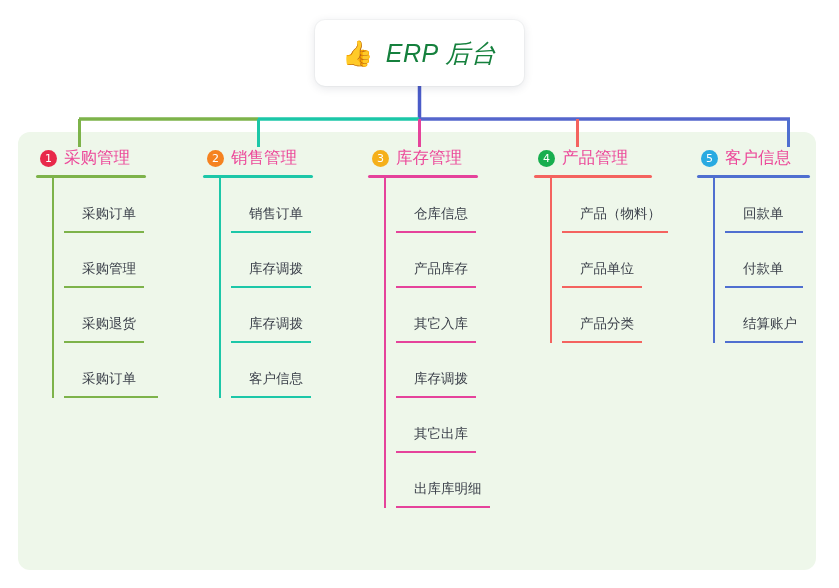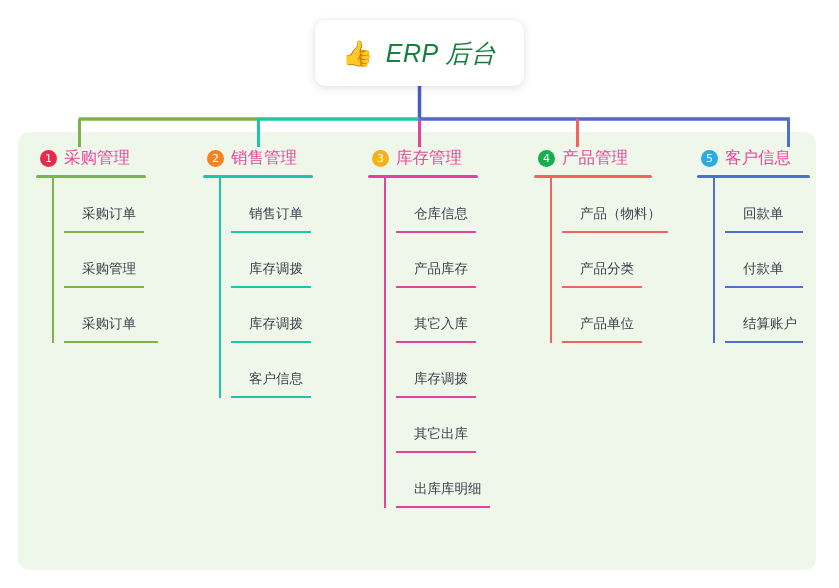--- a/index.html
+++ b/index.html
@@ -162,20 +162,24 @@
           <div class="spine" style="background: rgb(125, 179, 74);"></div>
           <div class="item">
             <span class="item-label">采购订单</span>
             <div class="item-rule" style="background: rgb(125, 179, 74); width: 80px;"></div>
           </div>
           <div class="item">
             <span class="item-label">采购管理</span>
             <div class="item-rule" style="background: rgb(125, 179, 74); width: 80px;"></div>
           </div>
           <div class="item">
+            <span class="item-label">采购退货</span>
+            <div class="item-rule" style="background: rgb(125, 179, 74); width: 80px;"></div>
+          </div>
+          <div class="item">
             <span class="item-label">采购订单</span>
             <div class="item-rule" style="background: rgb(125, 179, 74); width: 94px;"></div>
           </div>
         </div>
       </div>
       <div class="column" style="left: 203px; width: 150px;">
         <div class="col-head">
           <span class="badge" style="background: rgb(245, 130, 32);">2</span>
           <span class="col-title">销售管理</span>
         </div>
@@ -240,27 +244,27 @@
           <span class="col-title">产品管理</span>
         </div>
         <div class="head-rule" style="background: rgb(244, 99, 95); width: 118px;"></div>
         <div class="items">
           <div class="spine" style="background: rgb(244, 99, 95);"></div>
           <div class="item">
             <span class="item-label">产品（物料）</span>
             <div class="item-rule" style="background: rgb(244, 99, 95); width: 106px;"></div>
           </div>
           <div class="item">
+            <span class="item-label">产品单位</span>
+            <div class="item-rule" style="background: rgb(244, 99, 95); width: 80px;"></div>
+          </div>
+          <div class="item">
             <span class="item-label">产品分类</span>
             <div class="item-rule" style="background: rgb(244, 99, 95); width: 80px;"></div>
           </div>
-          <div class="item">
-            <span class="item-label">产品单位</span>
-            <div class="item-rule" style="background: rgb(244, 99, 95); width: 80px;"></div>
-          </div>
         </div>
       </div>
       <div class="column" style="left: 697px; width: 150px;">
         <div class="col-head">
           <span class="badge" style="background: rgb(41, 170, 225);">5</span>
           <span class="col-title">客户信息</span>
         </div>
         <div class="head-rule" style="background: rgb(79, 111, 208); width: 113px;"></div>
         <div class="items">
           <div class="spine" style="background: rgb(79, 111, 208);"></div>

